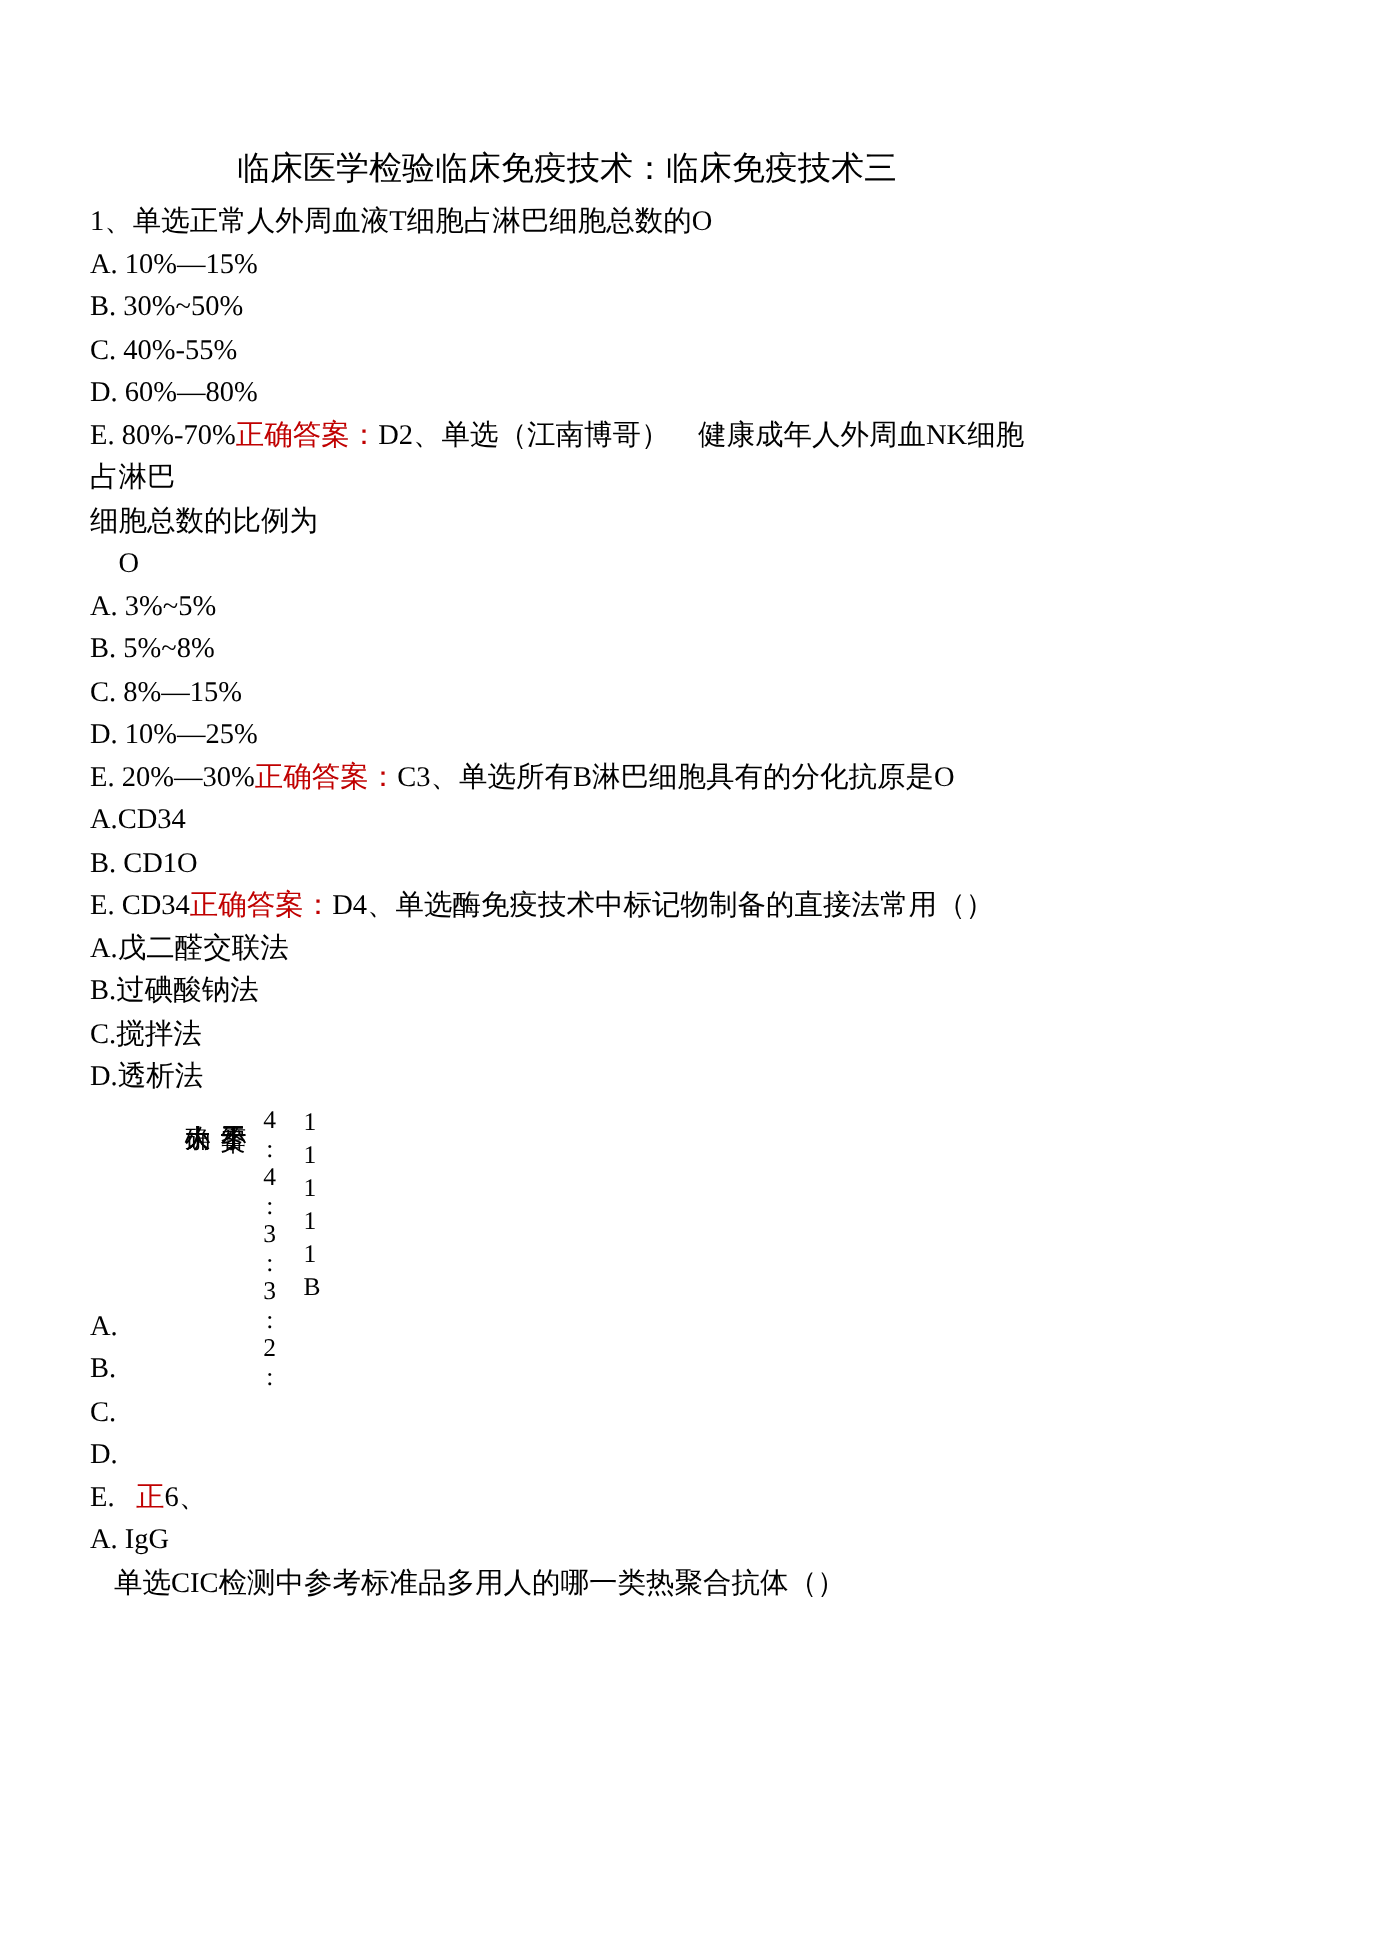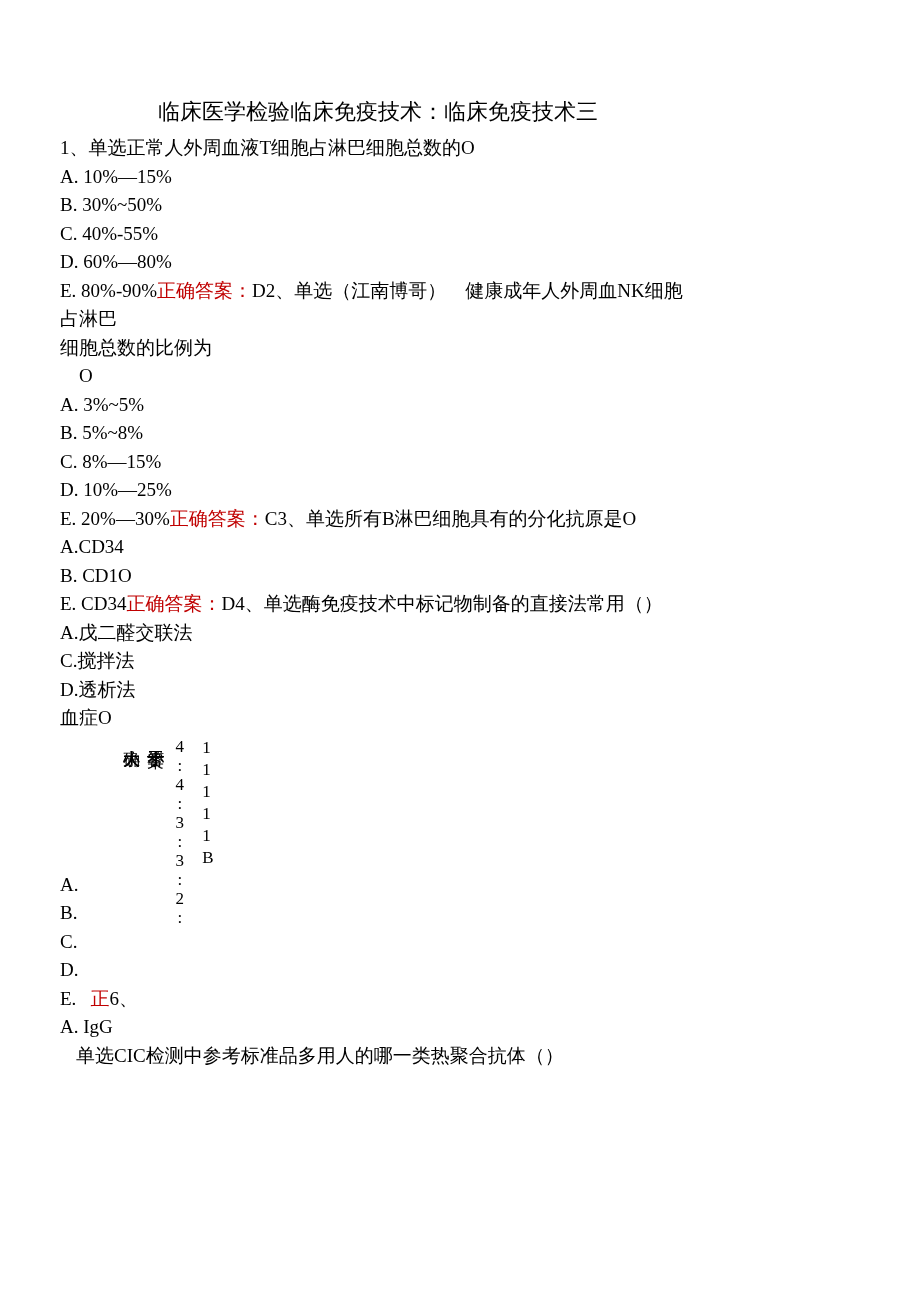--- a/index.html
+++ b/index.html
@@ -76,43 +76,43 @@
 <div class="page">
 
   <div class="title">临床医学检验临床免疫技术：临床免疫技术三</div>
 
   <p class="line">1、单选正常人外周血液T细胞占淋巴细胞总数的O</p>
   <p class="line option">A. 10%—15%</p>
   <p class="line option">B. 30%~50%</p>
   <p class="line option">C. 40%-55%</p>
   <p class="line option">D. 60%—80%</p>
   <p class="line">
-    <span>E. 80%-90%</span><span class="red">正确答案：</span><span>D2、单选（江南博哥）　健康成年人外周血NK细胞占淋巴</span>
+    <span>E. 80%-70%</span><span class="red">正确答案：</span><span>D2、单选（江南博哥）　健康成年人外周血NK细胞占淋巴</span>
   </p>
   <p class="line">细胞总数的比例为</p>
   <p class="line indent">O</p>
 
   <p class="line option">A. 3%~5%</p>
   <p class="line option">B. 5%~8%</p>
   <p class="line option">C. 8%—15%</p>
   <p class="line option">D. 10%—25%</p>
   <p class="line">
     <span>E. 20%—30%</span><span class="red">正确答案：</span><span>C3、单选所有B淋巴细胞具有的分化抗原是O</span>
   </p>
 
   <p class="line option">A.CD34</p>
   <p class="line option">B. CD1O</p>
   <p class="line">
     <span>E. CD34</span><span class="red">正确答案：</span><span>D4、单选酶免疫技术中标记物制备的直接法常用（）</span>
   </p>
 
   <p class="line option">A.戊二醛交联法</p>
+  <p class="line option">B.过碘酸钠法</p>
   <p class="line option">C.搅拌法</p>
   <p class="line option">D.透析法</p>
-  <p class="line">血症O</p>
 
   <div class="q5block">
     <div class="vcol">大小大大确</div>
     <div class="vcol"><span>于于于于于答案</span><span>小</span></div>
     <div class="vcol">4:4:3:3:2:</div>
     <div class="rcol">
       <div>1</div>
       <div>1</div>
       <div>1</div>
       <div>1</div>

